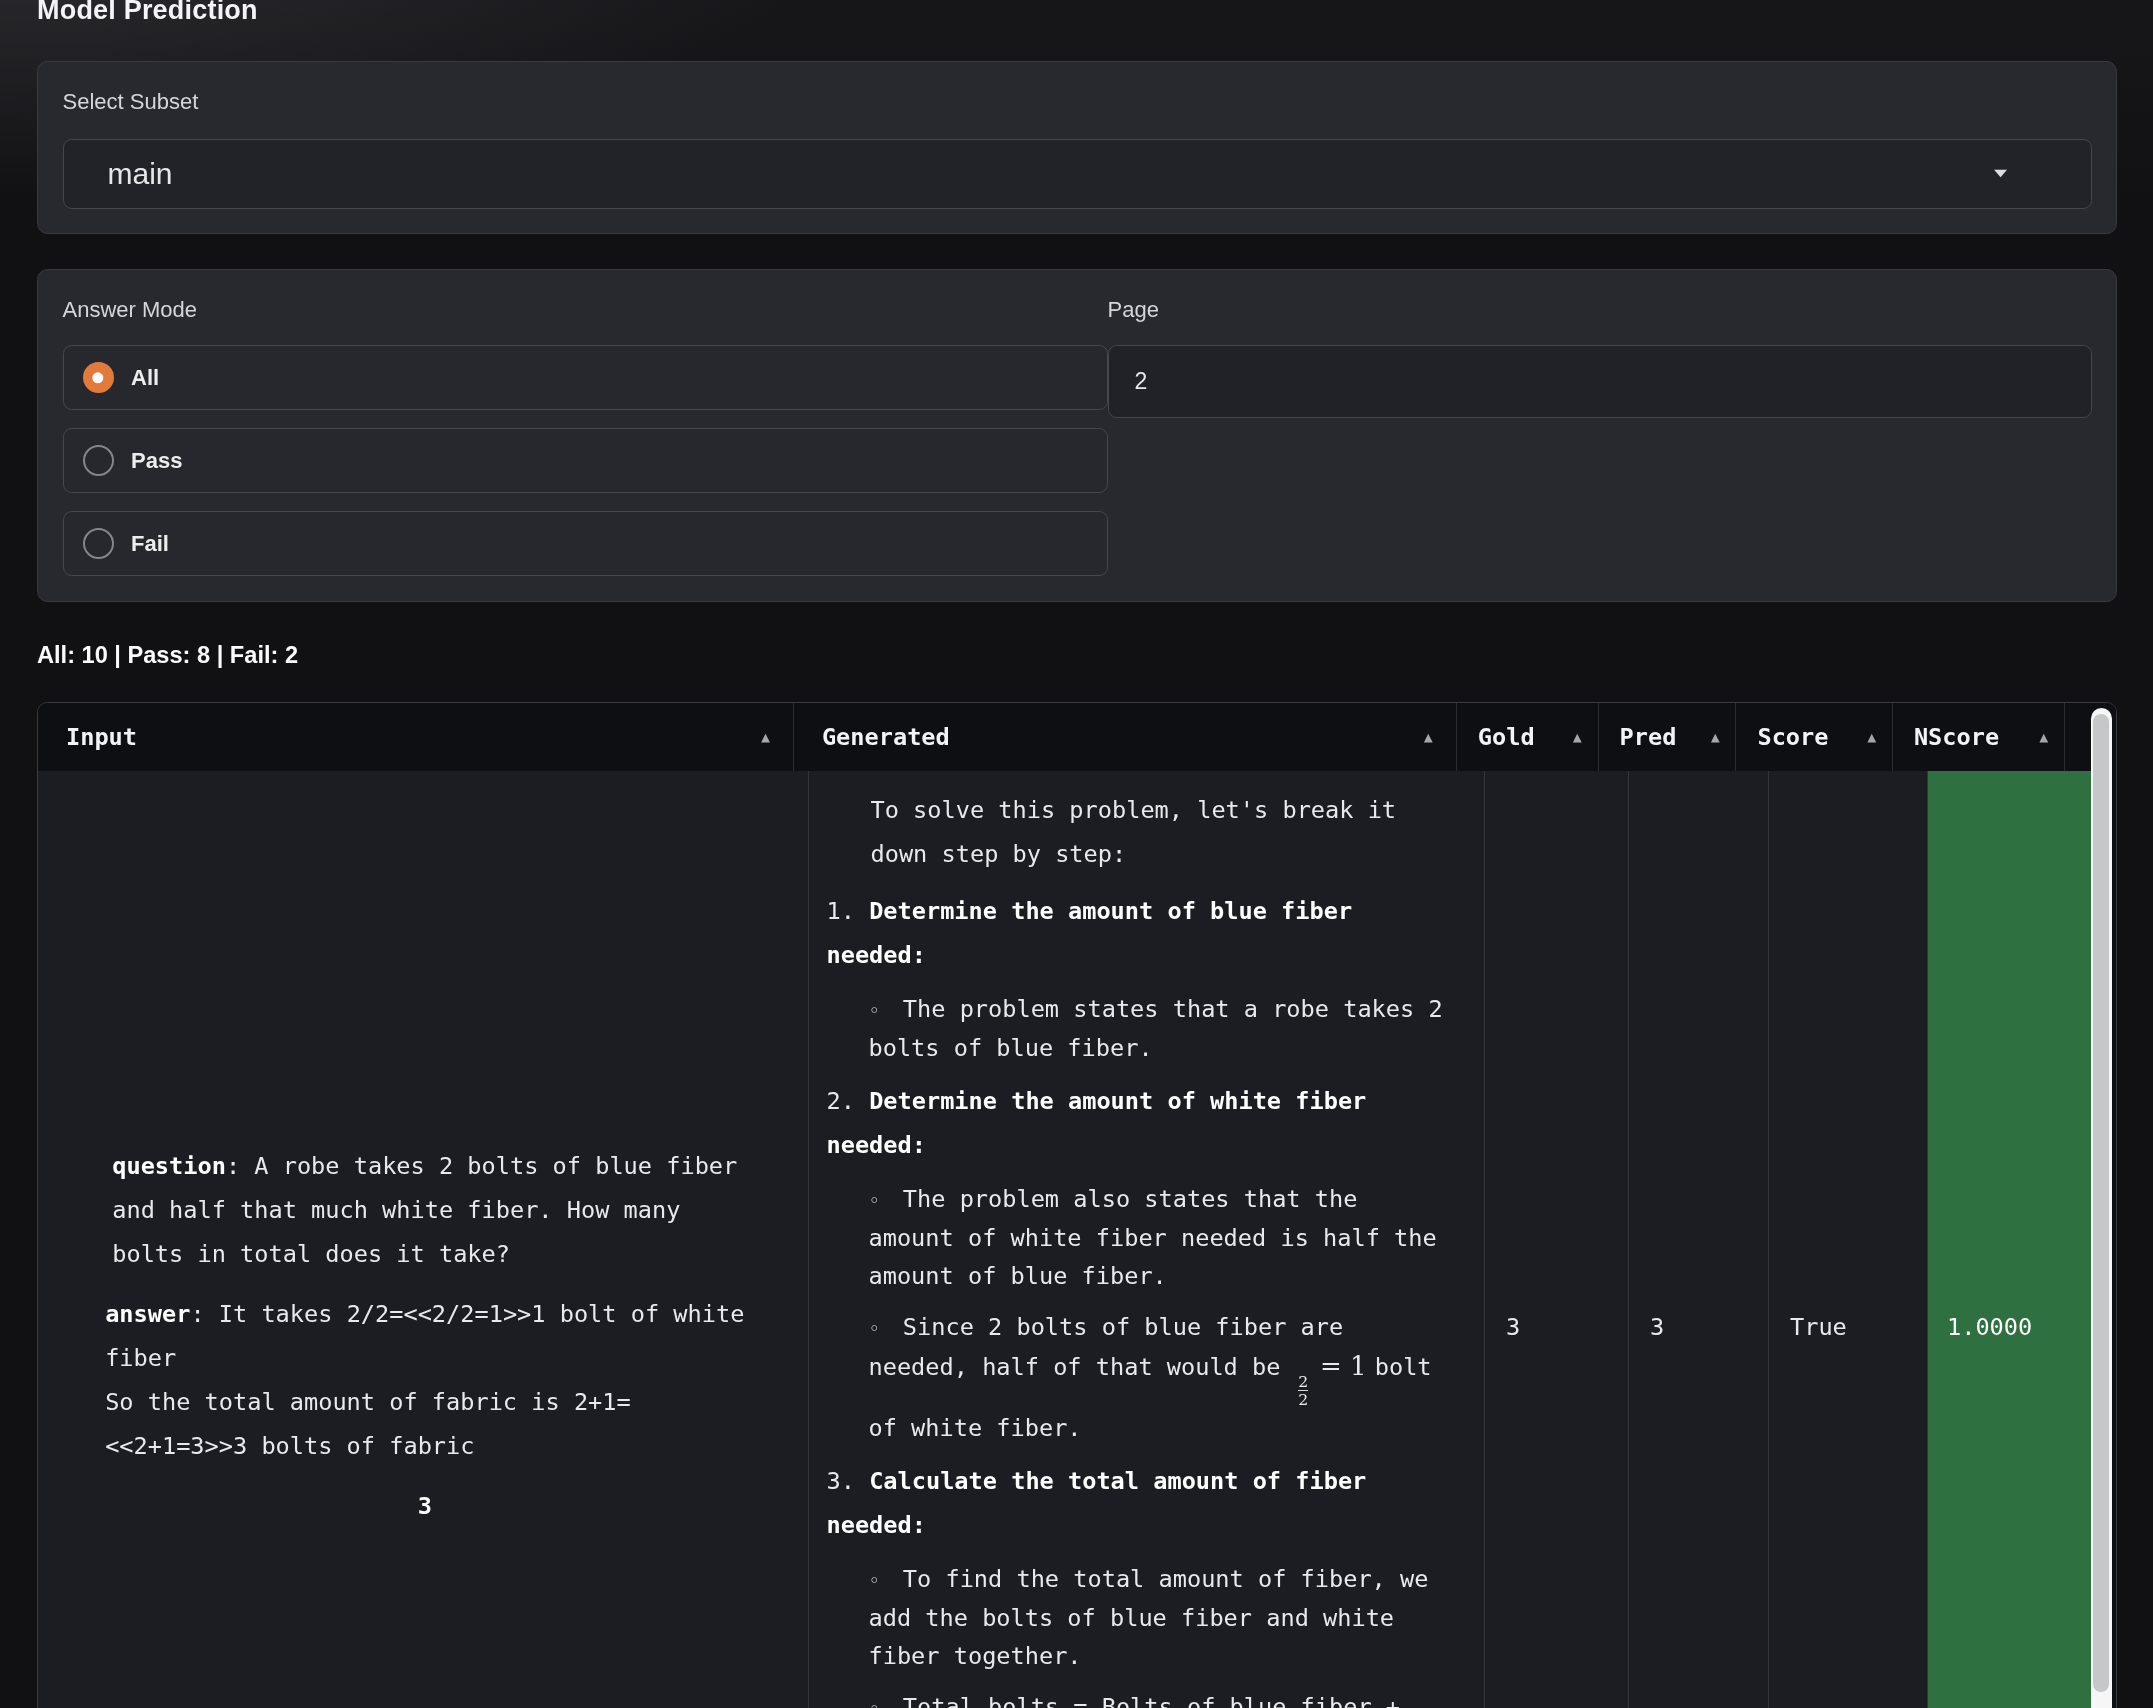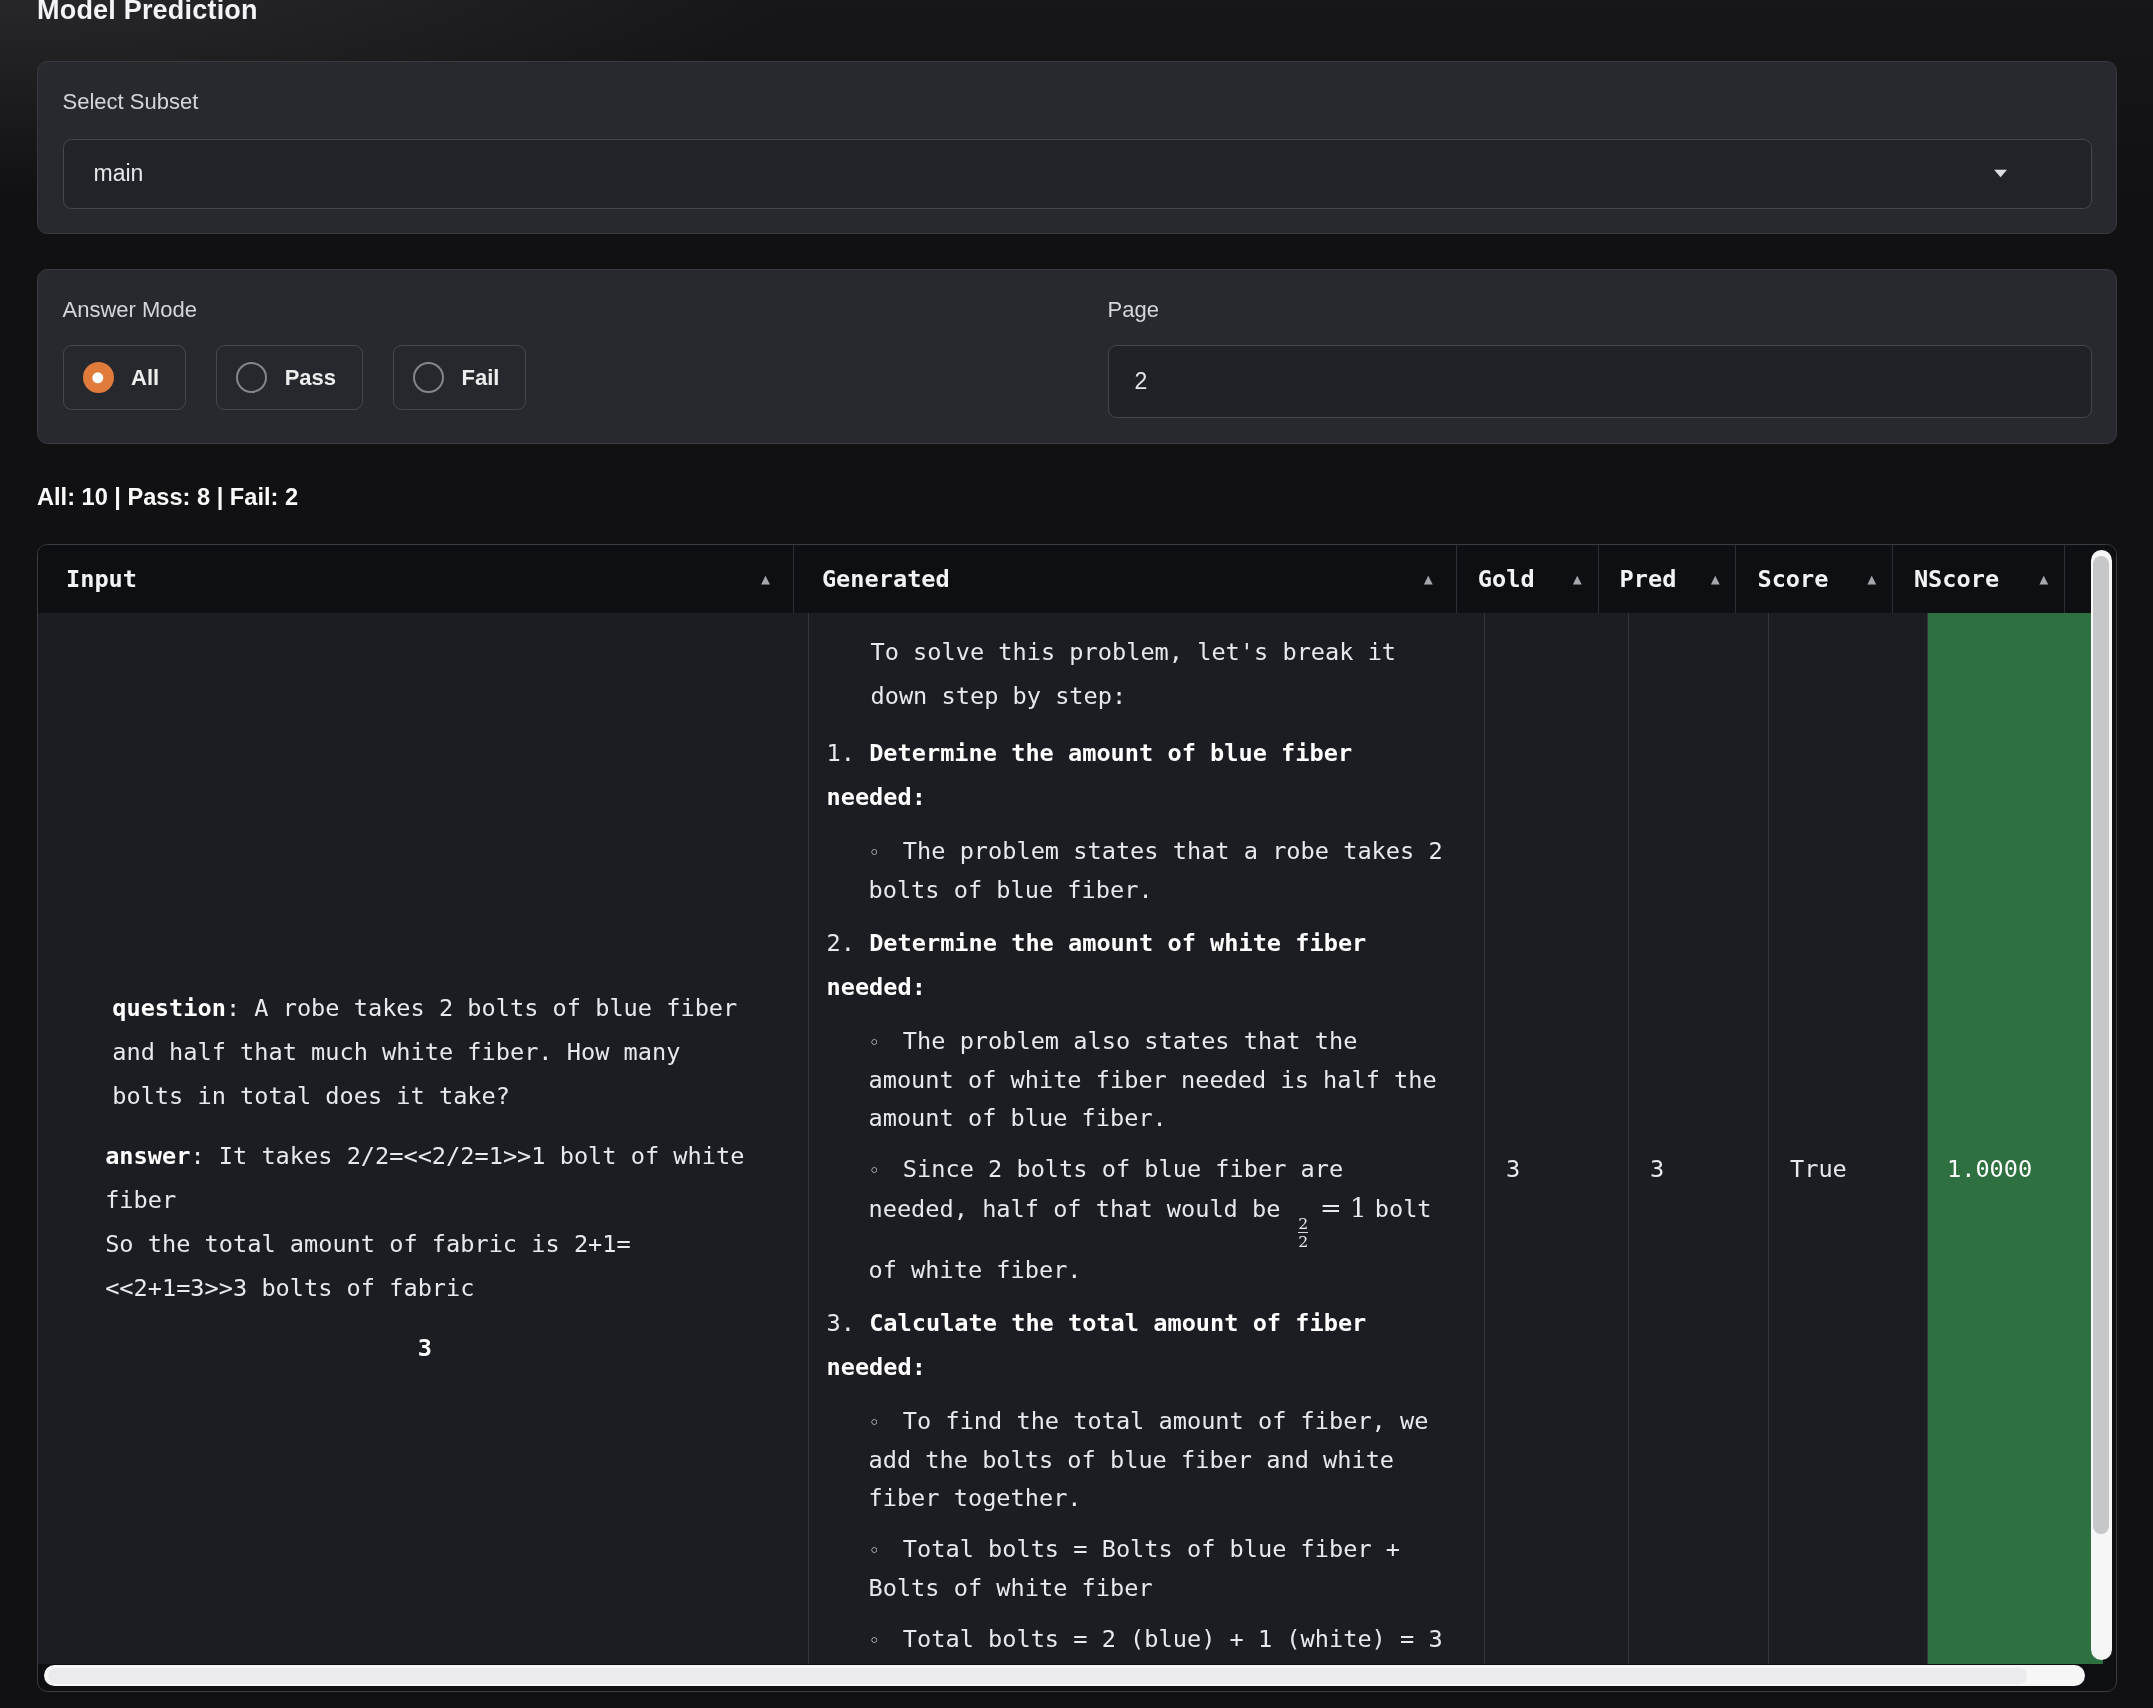--- a/index.html
+++ b/index.html
@@ -38,31 +38,31 @@
   .dropdown{
     margin-top:23px;
     height:70px;
     background:#222328;
     border:0.9px solid #46474d;
     border-radius:8.7px;
     display:flex; align-items:center;
     padding:0 30px;
     cursor:pointer;
   }
-  .dropdown .val{ font-size:23px; color:#e6e7e9; flex:1; }
+  .dropdown .val{ font-size:30px; color:#e6e7e9; flex:1;margin-left:14px; }
   .dropdown .chev{
     color:#dcdde0; font-size:17.5px; transform:scaleY(.72) scaleX(1.25);
     margin-right:51px;
   }
 
   .panel.two-col{ display:flex; gap:0; }
   .col-left{ flex:0 0 1045px; }
   .col-right{ flex:1; }
 
-  .radio-row{ margin-top:21px; display:flex; gap:30px; }
+  .radio-row{ margin-top:21px; display:flex; gap:18px;flex-direction:column; }
   .radio-opt{
     border:0.9px solid #47484e; border-radius:8.7px;
     height:65px; display:flex; align-items:center;
     padding:0 26px 0 19px; gap:17.5px; cursor:pointer;
     background:rgba(0,0,0,.02);
   }
   .radio-circle{
     width:31px; height:31px; border-radius:50%;
     border:2.6px solid #85868c; position:relative; flex:0 0 auto;
   }

